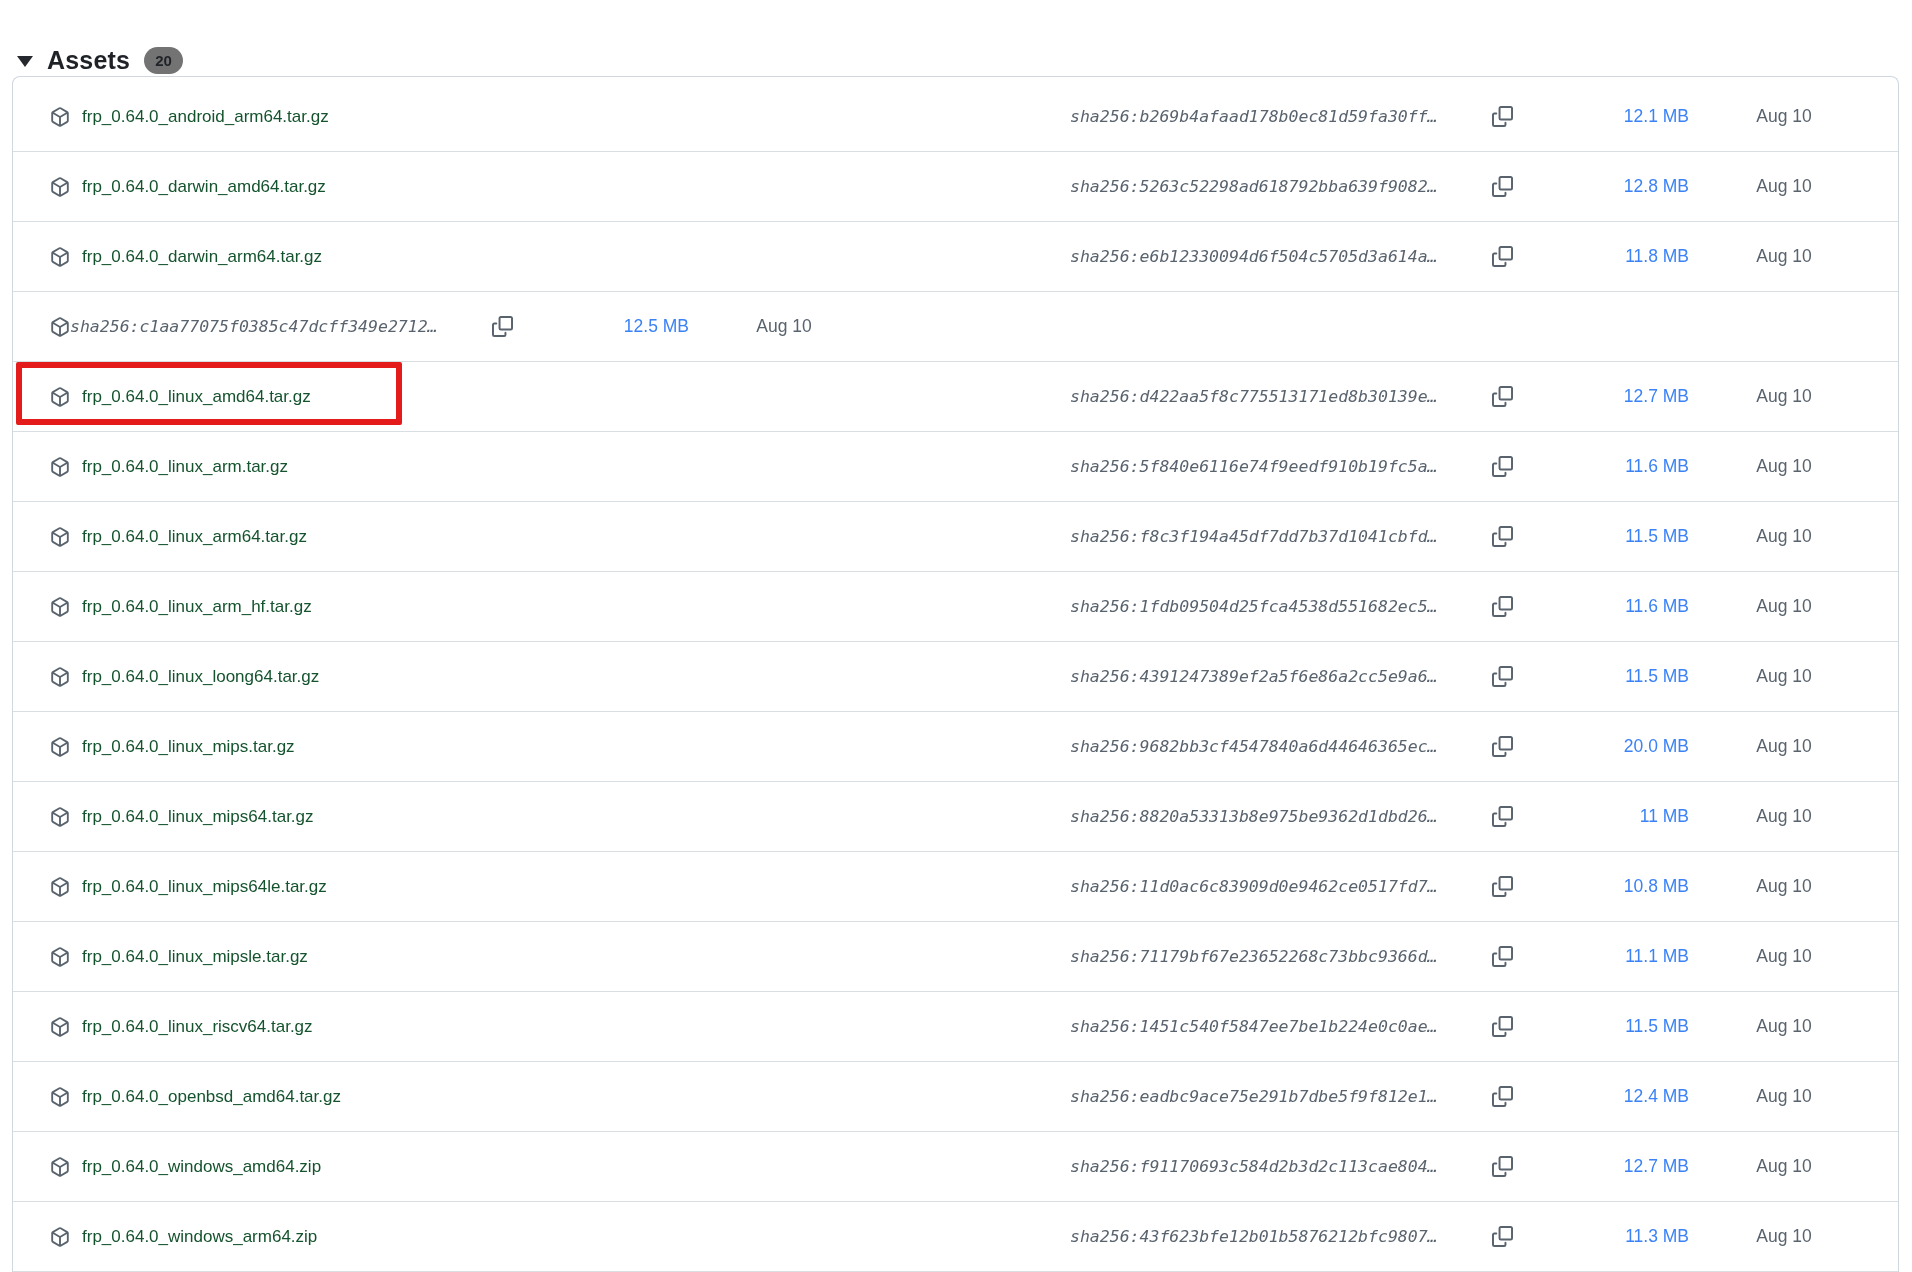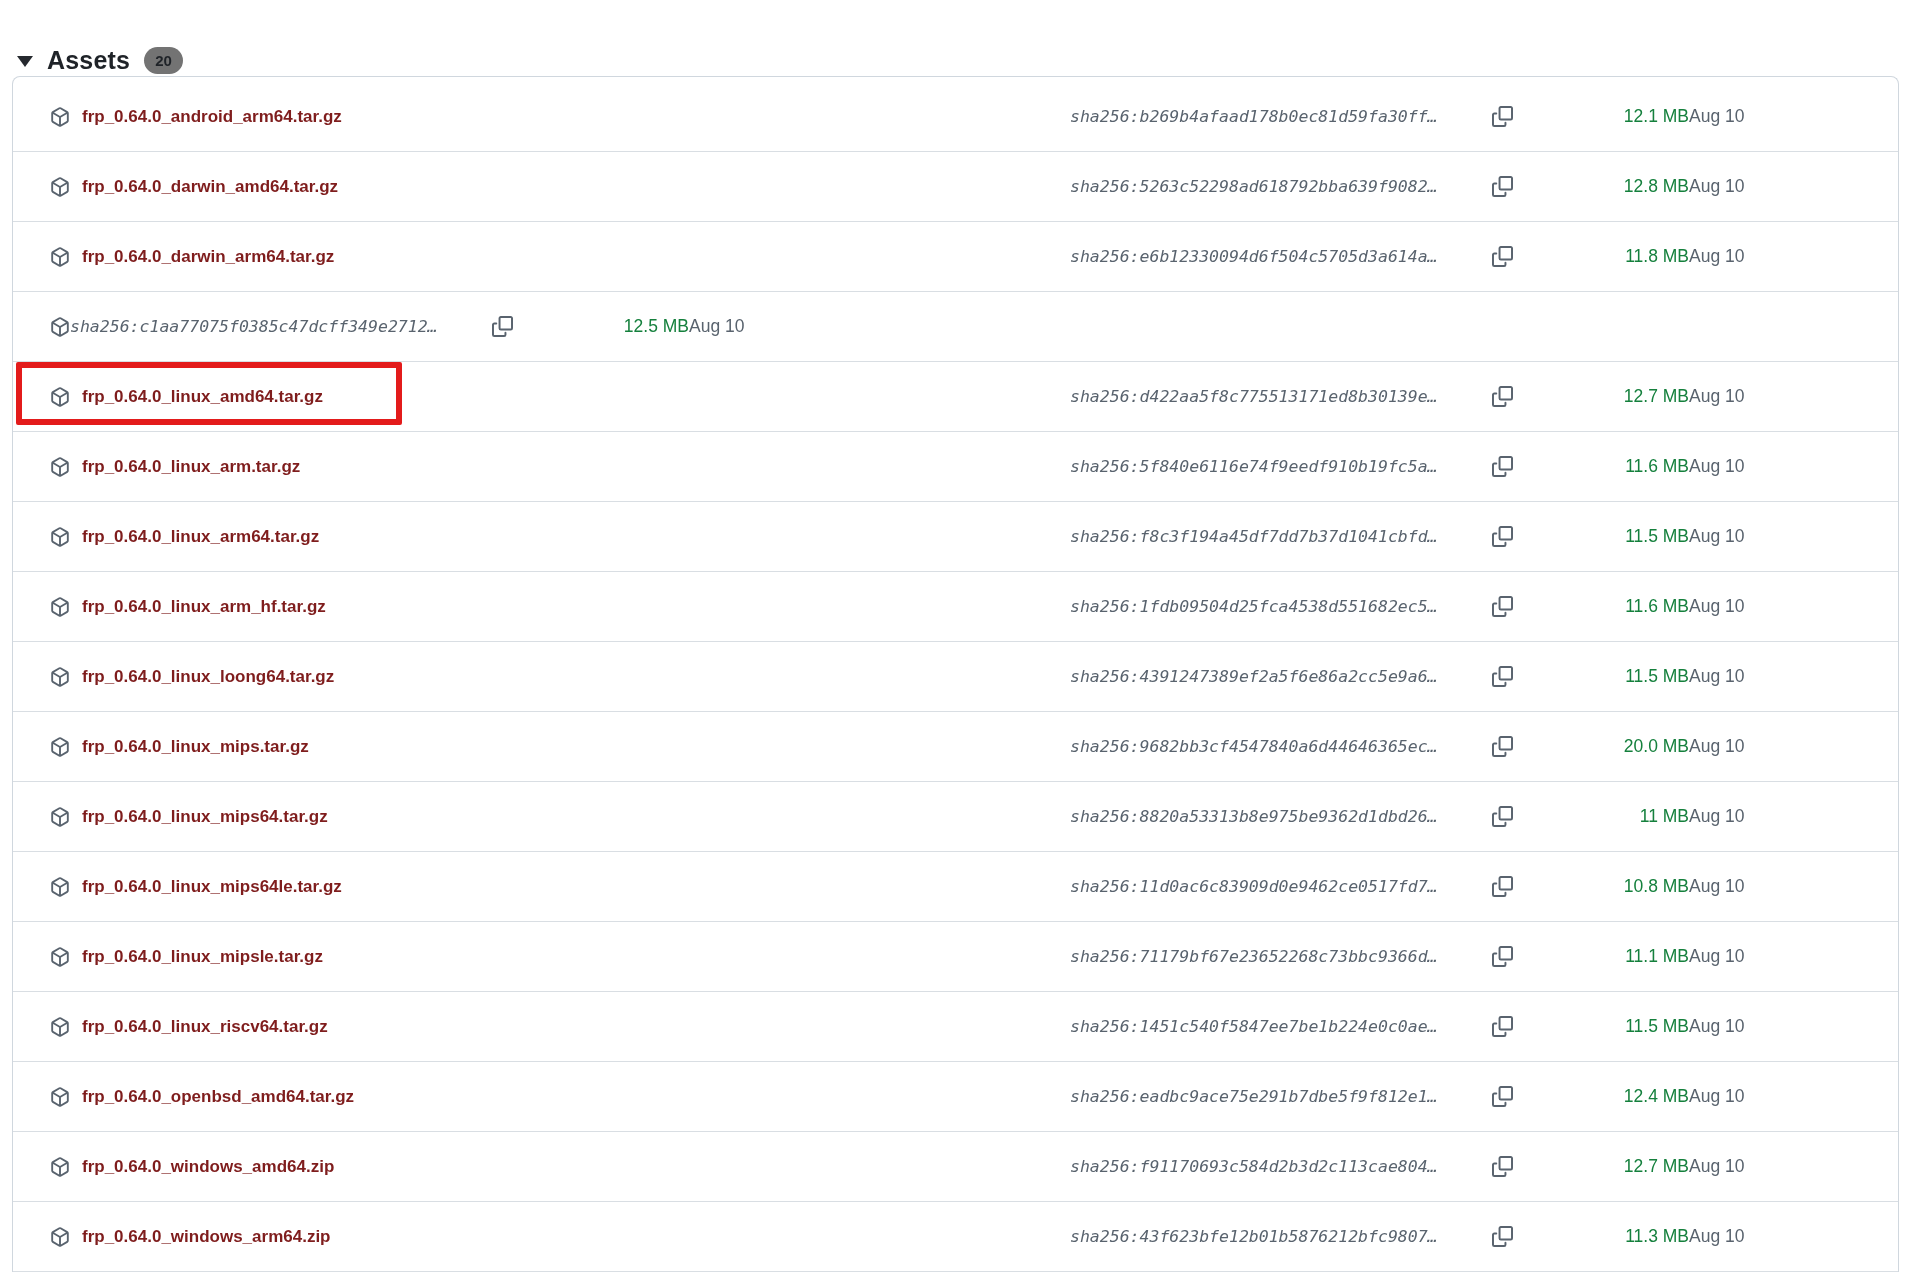--- a/index.html
+++ b/index.html
@@ -43,40 +43,40 @@
     height: 70px;
     border-bottom: 1px solid #d9dee3;
     padding: 0 19px 0 37px;
   }
   .pkg-icon { flex: none; width: 20px; height: 20px; color: #59636e; }
   .pkg-icon svg { display: block; width: 20px; height: 20px; fill: currentColor; }
   .file-link {
     margin-left: 12px;
     flex: 1 1 auto;
     min-width: 0;
-    font-size: 17px; font-weight: 700;
-    color: #7f1d1d; text-decoration: none;
+    font-size: 17px; font-weight: 400;
+    color: #14532d; text-decoration: none;
     white-space: nowrap; overflow: hidden; text-overflow: ellipsis;
     cursor: pointer;
   }
   .hash {
     flex: none; width: 400px;
     font-family: "DejaVu Sans Mono", monospace;
     font-size: 16.5px; color: #59636e;
     white-space: nowrap; overflow: hidden; font-style: italic;
   }
   .copy-btn {
     flex: none; width: 22px; height: 22px;
     margin-left: 22px;
     background: none; border: none; padding: 0;
     color: #59636e; cursor: pointer;
   }
   .copy-btn svg { display: block; width: 21px; height: 21px; fill: currentColor; }
-  .size { flex: none; width: 175px; text-align: right; font-size: 17.5px; color: #15803d; }
-  .date { flex: none; width: 190px; text-align: left; font-size: 17.5px; color: #59636e; }
+  .size { flex: none; width: 175px; text-align: right; font-size: 17.5px; color: #3b82f6; }
+  .date { flex: none; width: 190px; text-align: center; font-size: 17.5px; color: #59636e; }
 
   .highlight-box {
     display: none;
     position: absolute;
     left: 3px; top: 0;
     width: 386px; height: 63px;
     border: 6px solid #e31b1b;
     border-radius: 2px;
     pointer-events: none;
   }

